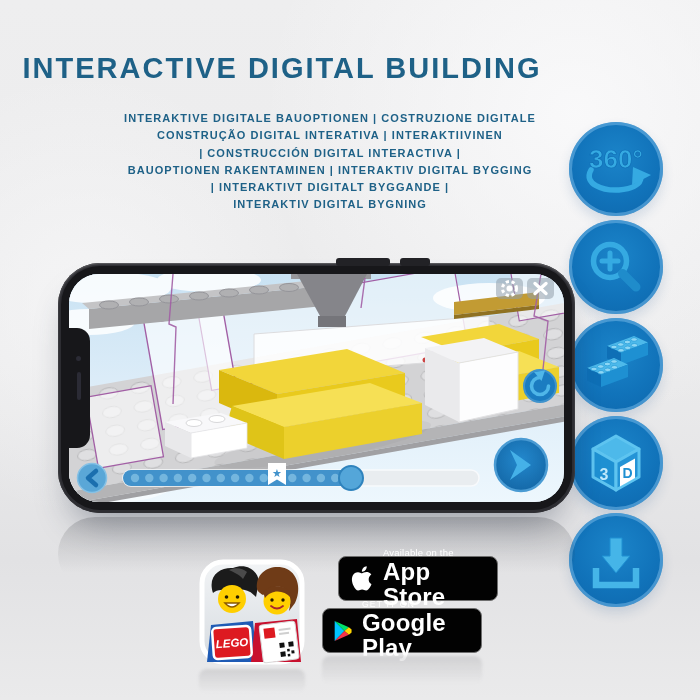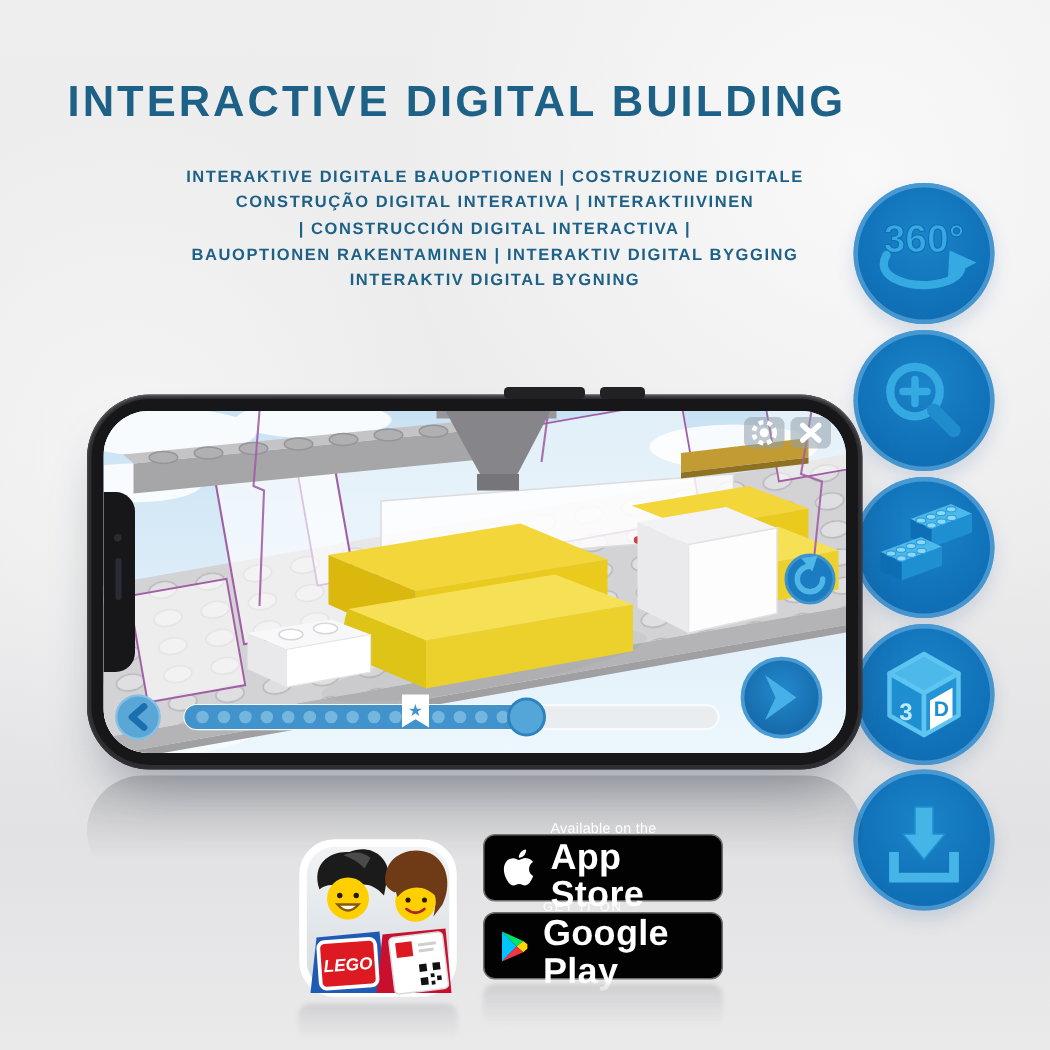--- a/index.html
+++ b/index.html
@@ -3,21 +3,21 @@
 <meta charset="utf-8">
 <style>
   html,body{margin:0;padding:0;width:700px;height:700px;overflow:hidden;
     font-family:"Liberation Sans",sans-serif;}
   .canvas{position:relative;width:700px;height:700px;overflow:hidden;
     background:
       radial-gradient(circle at 82% 16%, rgba(250,250,251,.9) 0%, rgba(250,250,251,0) 38%),
       radial-gradient(circle at 12% 42%, rgba(248,248,249,.7) 0%, rgba(248,248,249,0) 30%),
       linear-gradient(180deg,#eeeeef 0%,#ebebec 52%,#e2e2e4 80%,#eaeaeb 100%);}
 
-  .title{position:absolute;left:0;top:52px;width:564px;text-align:right;
+  .title{position:absolute;left:0;top:52px;width:564px;text-align:center;
     font-size:29px;font-weight:700;letter-spacing:2px;color:#1e6187;}
   .subtitle{position:absolute;left:40px;top:110px;width:580px;text-align:center;
     font-size:11px;font-weight:700;letter-spacing:1.05px;line-height:17.3px;
     color:#1e6187;white-space:nowrap;}
 
   
   .fcircle{position:absolute;left:569px;width:94px;height:94px;border-radius:50%;
     background:radial-gradient(circle at 50% 38%, #1b84c9 0%, #1173ba 55%, #0d66ab 100%);
     box-shadow:inset 0 0 0 3px rgba(115,182,230,.55), 0 6px 12px rgba(40,90,140,.16);text-align:center;}
   .fcircle svg{display:block;width:94px;height:94px;}
@@ -41,36 +41,37 @@
   
   .app-icon{position:absolute;left:199px;top:559px;width:106px;height:106px;}
   .badge{position:absolute;left:322px;width:160px;height:45px;background:#020202;
     border:1px solid #6f6f6f;border-radius:8px;box-sizing:border-box;display:flex;
     align-items:center;padding:0 10px;color:#fff;}
   .badge .logo{flex:0 0 auto;margin-right:9px;display:flex;align-items:center;}
   .badge .txt{display:flex;flex-direction:column;justify-content:center;line-height:1.05;}
   .badge .small{font-size:9.5px;letter-spacing:.2px;}
   .badge .small.caps{font-size:8.5px;letter-spacing:1.2px;}
   .badge .big{font-size:24px;font-weight:600;letter-spacing:.2px;margin-top:1px;}
-  #badge-appstore{top:556px;}
+  #badge-appstore{top:556px;margin-left:16px;}
   #badge-gplay{top:608px;justify-content:flex-end;}
   .soft-reflection{position:absolute;background:linear-gradient(180deg, rgba(70,70,75,.14), rgba(70,70,75,0));
     border-radius:8px;filter:blur(1.5px);}
 </style>
 </head>
 <body>
 
 <div class="canvas">
 
   <div class="title">INTERACTIVE DIGITAL BUILDING</div>
   <div class="subtitle">
     <div>INTERAKTIVE DIGITALE BAUOPTIONEN | COSTRUZIONE DIGITALE</div>
     <div>CONSTRUÇÃO DIGITAL INTERATIVA | INTERAKTIIVINEN</div>
     <div>| CONSTRUCCIÓN DIGITAL INTERACTIVA |</div>
     <div>BAUOPTIONEN RAKENTAMINEN | INTERAKTIV DIGITAL BYGGING</div>
+    <div>| INTERAKTIVT DIGITALT BYGGANDE |</div>
     <div>INTERAKTIV DIGITAL BYGNING</div>
   </div>
 
   <div class="fcircle" style="top:122px">
     <svg viewBox="0 0 94 94">
       <text x="47" y="46" font-size="26" font-weight="bold" fill="#35aae2" stroke="#0f6db4" stroke-width="0.7" text-anchor="middle">360°</text>
       <path d="M22,48 C14,62 34,69 50,68 C62,67 72,63 72,55" fill="none" stroke="#35aae2" stroke-width="5.5" stroke-linecap="round"></path>
       <polygon points="64,45 82,53 63,63" fill="#35aae2"></polygon>
     </svg>
   </div>

